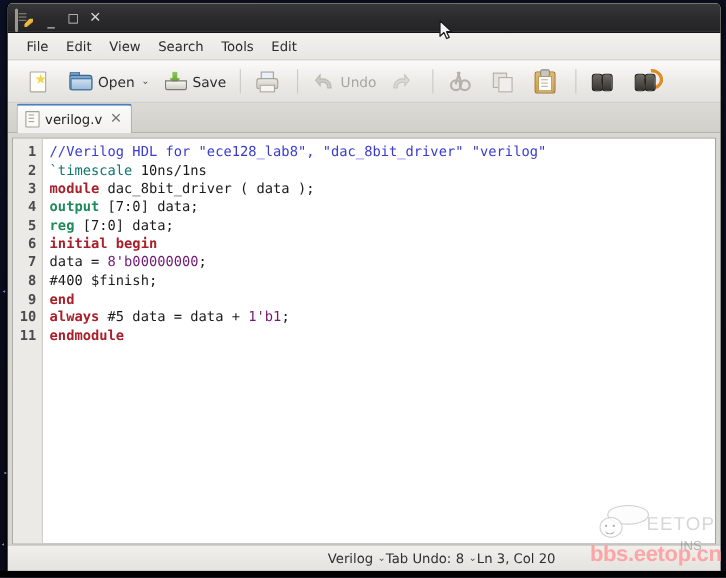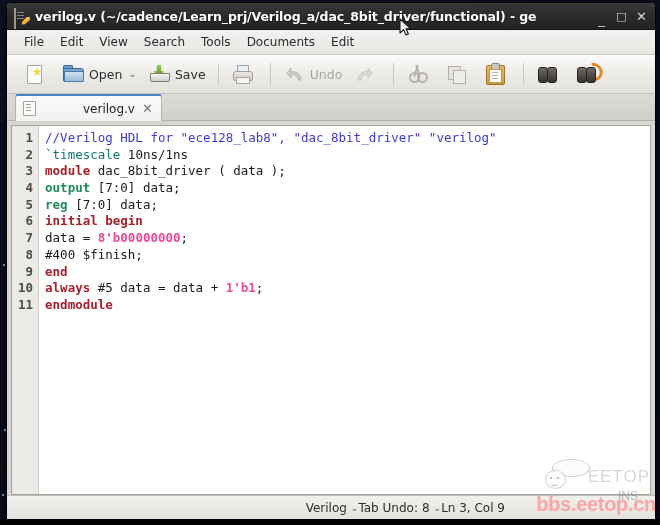--- a/index.html
+++ b/index.html
@@ -356,21 +356,20 @@
   }
   .tab-doc-icon::after {
     content:""; position:absolute; left:2px; top:2px;
     width:5px; height:1px; background:#a9a69e;
     box-shadow: 0 3px 0 #a9a69e, 0 6px 0 #a9a69e;
   }
   #tab-label {
     font-size: 12px;
     color: #222;
     white-space: nowrap;
-    margin-left: 42px;
   }
   #tab-close {
     font-size: 13px;
     color: #777;
     font-weight: bold;
     line-height: 1;
     margin-left: 2px;
     cursor: default;
   }
 
@@ -411,21 +410,21 @@
     line-height: 16.7px;
     color: #1a1a1a;
     white-space: pre;
     overflow: hidden;
   }
   .ln { display: block; height: 16.7px; }
   .k-comment { color: #3a3ad0; }
   .k-directive { color: #0f766e; }
   .k-keyword { color: #a8202a; font-weight: bold; }
   .k-type { color: #1f8a5c; font-weight: bold; }
-  .k-number { color: #ec4899; font-weight: bold; }
+  .k-number { color: #701a75; }
   .k-plain { color: #1a1a1a; }
 
   
   #statusbar {
     height: 24px;
     flex: 0 0 24px;
     background: linear-gradient(180deg,#f1f0ed,#e4e2de);
     border-top: 1px solid #bfbdb8;
     display: flex;
     align-items: center;
@@ -527,35 +526,33 @@
 <body>
 
 <div id="desktop"></div>
 
 <div id="window">
 
   <div id="titlebar">
     <span class="tb-icon">
       <span class="doc-glyph"></span><span class="pencil-glyph"></span>
     </span>
-    <span id="title-text">verilog.v (~/cadence/Learn_prj/Verilog_a/dac_8bit_driver/functional) - ge</span>
     <span id="win-controls">
       <span class="wc min">_</span>
       <span class="wc max">□</span>
       <span class="wc close">✕</span>
     </span>
   </div>
 
   <div id="menubar">
     <span class="menu-item">File</span>
     <span class="menu-item">Edit</span>
     <span class="menu-item">View</span>
     <span class="menu-item">Search</span>
     <span class="menu-item">Tools</span>
-    <span class="menu-item">Documents</span>
     <span class="menu-item">Edit</span>
   </div>
 
   <div id="toolbar">
 
     <div class="tb-btn">
       <span class="ic ic-new">
         <span class="page"></span>
           <span class="star"></span>
       </span>
@@ -693,21 +690,21 @@
   <div id="statusbar">
     <span class="sb-item">
       <span>Verilog</span>
       <span class="sb-caret">⌄</span>
     </span>
     <span class="sb-item">
       <span>Tab Undo:</span>
       <span>8</span>
       <span class="sb-caret">⌄</span>
     </span>
-    <span class="sb-item">Ln 3, Col 9</span>
+    <span class="sb-item">Ln 3, Col 20</span>
   </div>
 
 </div>
 
 <div id="watermark">
   <div id="wm-knob"></div>
   <div id="wm-face"></div>
   <div id="wm-eetop">EETOP</div>
   <div id="wm-ins">INS</div>
   <div id="wm-bbs">bbs.eetop.cn</div>

